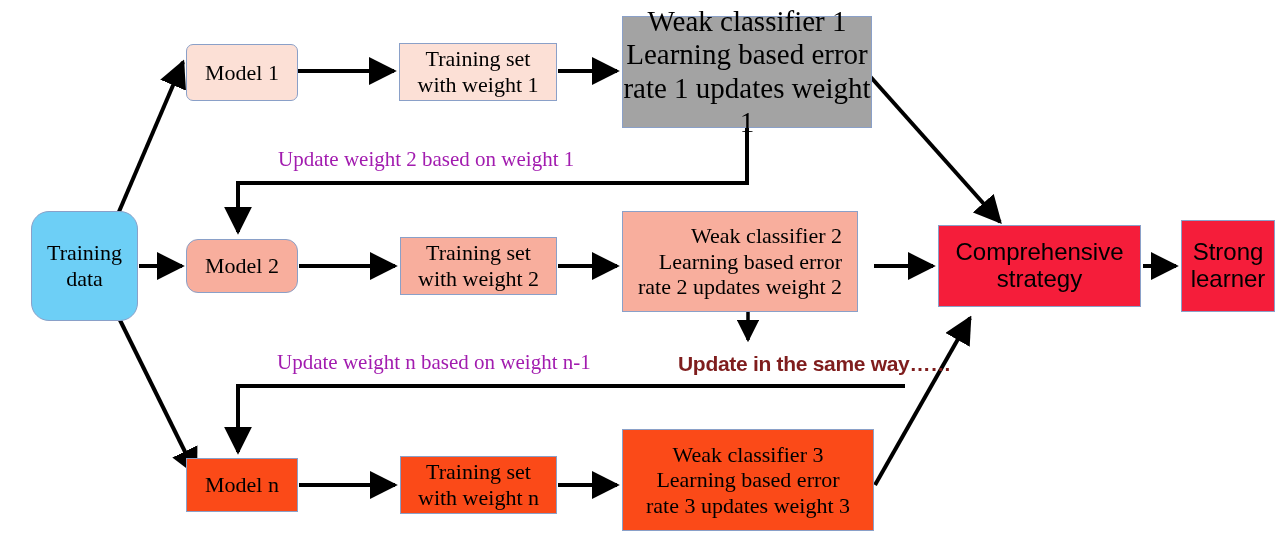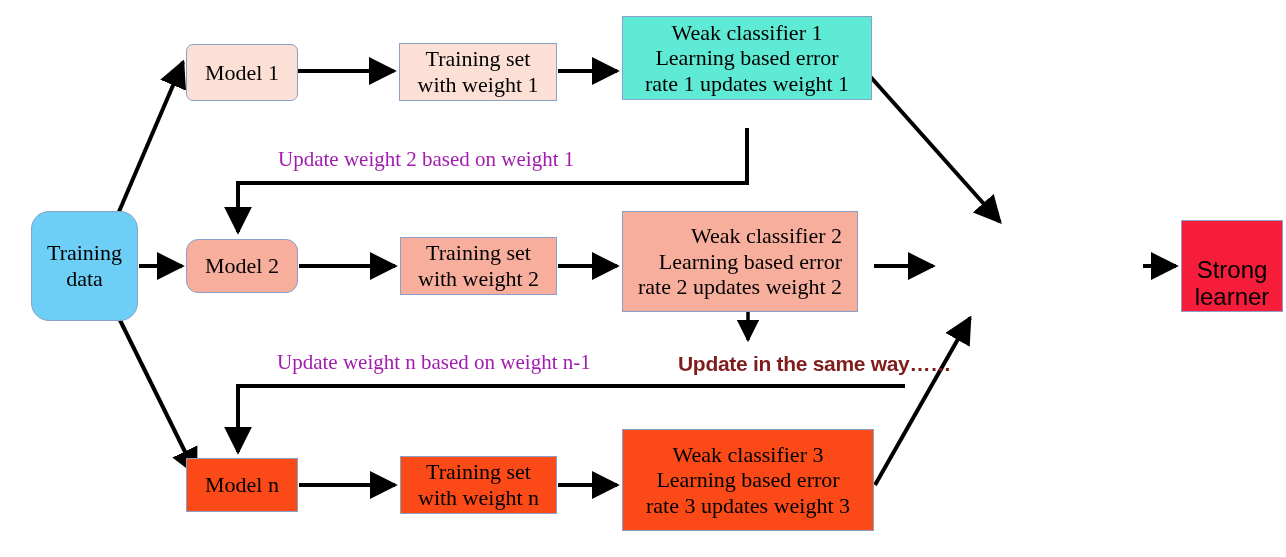--- a/index.html
+++ b/index.html
@@ -116,21 +116,21 @@
     <span>Model 1</span>
   </div>
 
   <div class="box serif" style="left:399px; top:43px; width:158px; height:58px; background:#FCE0D6; font-size:22px;">
     <div>
       <div>Training set</div>
       <div>with weight 1</div>
     </div>
   </div>
 
-  <div class="box serif" style="left:622px; top:16px; width:250px; height:84px; background:#5eead4; font-size:22px;">
+  <div class="box serif" style="left:622px; top:16px; width:250px; height:112px; background:#a3a3a3; font-size:29px;">
     <div>
       <div>Weak classifier 1</div>
       <div>Learning based error</div>
       <div>rate 1 updates weight  1</div>
     </div>
   </div>
 
   <div class="box serif" style="left:186px; top:239px; width:112px; height:54px; background:#F8AE9D; font-size:22px;border-radius:12px;">
     <span>Model 2</span>
   </div>
@@ -162,22 +162,28 @@
   </div>
 
   <div class="box serif" style="left:622px; top:429px; width:252px; height:102px; background:#FB4A18; font-size:22px;">
     <div>
       <div>Weak classifier 3</div>
       <div>Learning based error</div>
       <div>rate 3 updates weight  3</div>
     </div>
   </div>
 
+  <div class="box sans" style="left:938px; top:225px; width:203px; height:82px; background:#F51D3A; font-size:24px; line-height:1.12;">
+    <div>
+      <div>Comprehensive</div>
+      <div>strategy</div>
+    </div>
+  </div>
 
-  <div class="box sans" style="left:1181px; top:220px; width:102px; height:92px; background:#F51D3A; font-size:24px; line-height:1.12;align-items:flex-end;">
+  <div class="box sans" style="left:1181px; top:220px; width:94px; height:92px; background:#F51D3A; font-size:24px; line-height:1.12;">
     <div>
       <div>Strong</div>
       <div>learner</div>
     </div>
   </div>
 
   <div class="lbl" style="left:278px; top:147px; font-size:21px;">Update weight 2 based on weight 1</div>
 
   <div class="lbl" style="left:277px; top:350px; font-size:21px;">Update weight n based on weight n-1</div>
 

